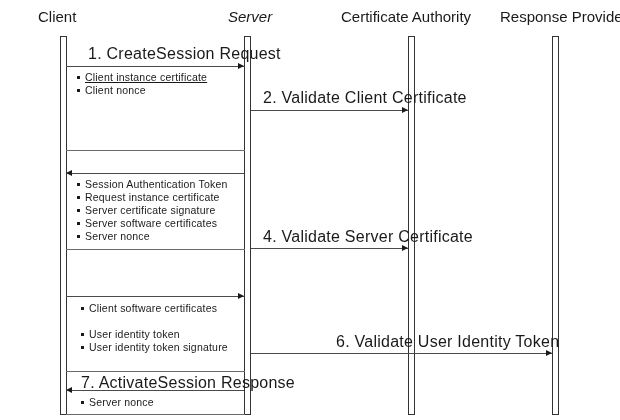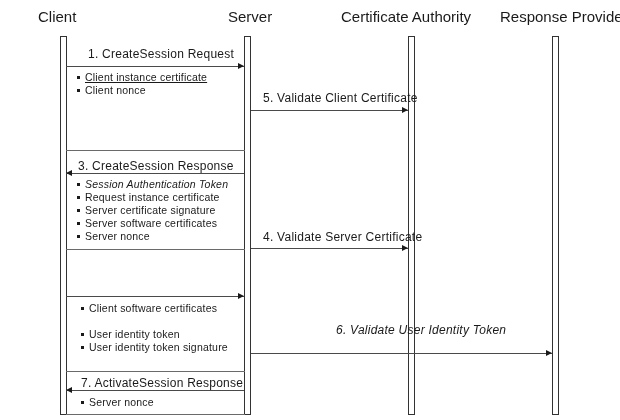--- a/index.html
+++ b/index.html
@@ -60,21 +60,21 @@
     border-bottom: 3px solid transparent;
   }
   .arrowhead.right {
     border-left: 6px solid #1a1a1a;
   }
   .arrowhead.left {
     border-right: 6px solid #1a1a1a;
   }
   .msg-label {
     position: absolute;
-    font-size: 12px;
+    font-size: 16px;
     color: #1a1a1a;
     white-space: nowrap;
     letter-spacing: 0.25px;
     line-height: 12px;
   }
   
   .note-box {
     position: absolute;
     box-sizing: border-box;
     border-bottom: 1px solid #6a6a6a;
@@ -97,54 +97,53 @@
     height: 2.5px;
     background: #1a1a1a;
   }
 </style>
 </head>
 <body>
 
 <div id="diagram">
     <div class="participant-label" style="left: 38px; top: 8px;">Client</div>
     <div class="lifeline" style="left: 60px; top: 36px; height: 379px;"></div>
-    <div class="participant-label" style="left: 228px; top: 8px;">Server</div>
+    <div class="participant-label" style="left: 228px; top: 8px; font-style: italic;">Server</div>
     <div class="lifeline" style="left: 244px; top: 36px; height: 379px;"></div>
     <div class="participant-label" style="left: 341px; top: 8px;">Certificate Authority</div>
     <div class="lifeline" style="left: 408px; top: 36px; height: 379px;"></div>
     <div class="participant-label" style="left: 500px; top: 8px;">Response Provider</div>
     <div class="lifeline" style="left: 552px; top: 36px; height: 379px;"></div>
     <div class="note-box" style="left: 66px; top: 66px; width: 179px; height: 85px;"></div>
     <div class="note-item" style="left: 76px; top: 71px; text-decoration: underline;">Client instance certificate</div>
     <div class="note-item" style="left: 76px; top: 84px;">Client nonce</div>
     <div class="note-box" style="left: 66px; top: 173px; width: 179px; height: 77px;"></div>
-    <div class="note-item" style="left: 76px; top: 178px; font-style: italic;">Session Authentication Token</div>
+    <div class="note-item" style="left: 76px; top: 178px;">Session Authentication Token</div>
     <div class="note-item" style="left: 76px; top: 191px;">Request instance certificate</div>
     <div class="note-item" style="left: 76px; top: 204px;">Server certificate signature</div>
     <div class="note-item" style="left: 76px; top: 217px;">Server software certificates</div>
     <div class="note-item" style="left: 76px; top: 230px;">Server nonce</div>
     <div class="note-box" style="left: 66px; top: 296px; width: 179px; height: 76px;"></div>
     <div class="note-item" style="left: 80px; top: 302px;">Client software certificates</div>
     <div class="note-item" style="left: 80px; top: 328px;">User identity token</div>
     <div class="note-item" style="left: 80px; top: 341px;">User identity token signature</div>
     <div class="note-box" style="left: 66px; top: 390px; width: 179px; height: 25px;"></div>
     <div class="note-item" style="left: 80px; top: 396px;">Server nonce</div>
     <div class="msg-line" style="left: 66px; top: 66px; width: 178px;"></div>
     <div class="arrowhead right" style="top: 63px; left: 238px;"></div>
     <div class="msg-label" style="left: 88px; top: 48px;">1. CreateSession Request</div>
     <div class="msg-line" style="left: 251px; top: 110px; width: 157px;"></div>
     <div class="arrowhead right" style="top: 107px; left: 402px;"></div>
-    <div class="msg-label" style="left: 263px; top: 92px;">5. Validate Client Certificate</div>
+    <div class="msg-label" style="left: 263px; top: 92px;">2. Validate Client Certificate</div>
     <div class="msg-line" style="left: 66px; top: 173px; width: 178px;"></div>
     <div class="arrowhead left" style="top: 170px; left: 66px;"></div>
-    <div class="msg-label" style="left: 78px; top: 160px;">3. CreateSession Response</div>
     <div class="msg-line" style="left: 251px; top: 248px; width: 157px;"></div>
     <div class="arrowhead right" style="top: 245px; left: 402px;"></div>
     <div class="msg-label" style="left: 263px; top: 231px;">4. Validate Server Certificate</div>
     <div class="msg-line" style="left: 66px; top: 296px; width: 178px;"></div>
     <div class="arrowhead right" style="top: 293px; left: 238px;"></div>
     <div class="msg-line" style="left: 251px; top: 353px; width: 301px;"></div>
     <div class="arrowhead right" style="top: 350px; left: 546px;"></div>
-    <div class="msg-label" style="left: 336px; top: 324px; font-style: italic;">6. Validate User Identity Token</div>
+    <div class="msg-label" style="left: 336px; top: 336px;">6. Validate User Identity Token</div>
     <div class="msg-line" style="left: 66px; top: 390px; width: 178px;"></div>
     <div class="arrowhead left" style="top: 387px; left: 66px;"></div>
     <div class="msg-label" style="left: 81px; top: 377px;">7. ActivateSession Response</div>
   </div>
 
 </body></html>

